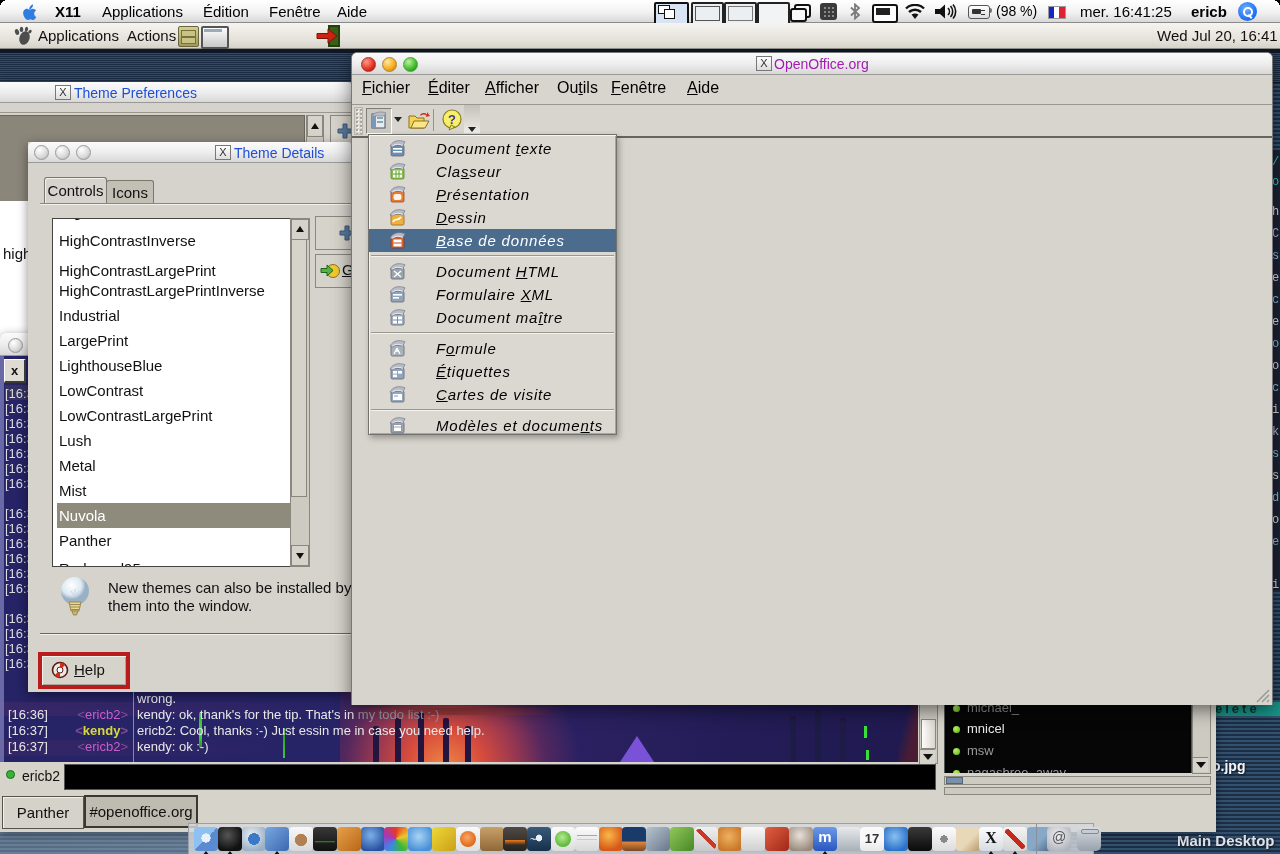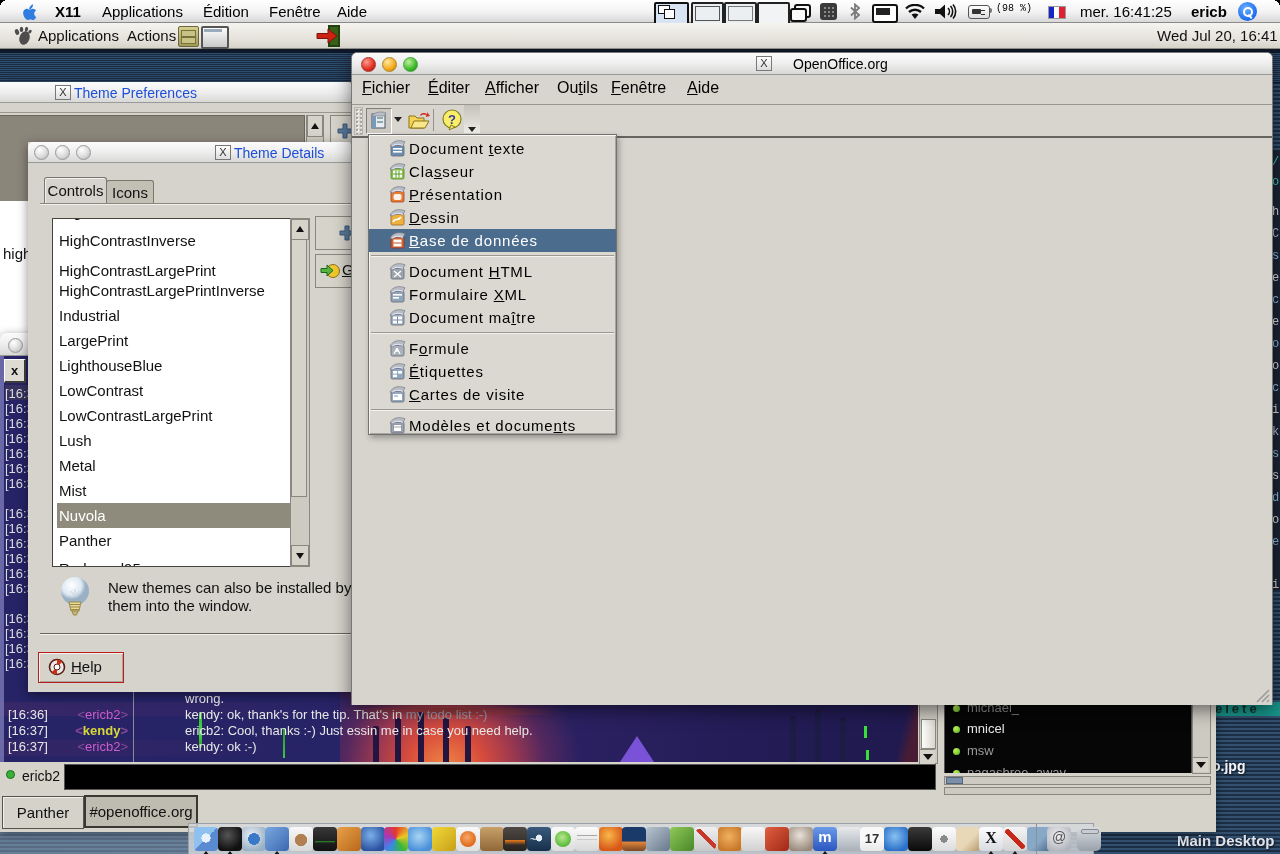--- a/index.html
+++ b/index.html
@@ -27,39 +27,39 @@
 .titletext{position:absolute;top:3px;font-size:14px;color:#1d4ed8;}
 .xicon{position:absolute;top:3px;width:14px;height:13px;background:linear-gradient(#fff,#ddd);
   border:1px solid #777;font-size:11px;color:#333;text-align:center;line-height:13px;}
 .circ{position:absolute;top:3px;width:13px;height:13px;border-radius:50%;}
 #ooo{left:351px;top:52px;width:920px;height:651px;background:#d7d4cd;
   border:1px solid #777;border-radius:6px 6px 0 0;box-shadow:0 5px 18px rgba(0,0,0,0.5);}
 .oomenu{position:absolute;top:4px;font-size:16px;color:#000;}
 #oomenu-dd{left:16px;top:81px;width:249px;height:301px;background:#dbd8d1;
   border:1px solid #72726e;box-shadow:inset 1px 1px 0 #f6f5f2,inset -1px -1px 0 #a8a5a0,2px 3px 6px rgba(0,0,0,0.3);
   padding-top:2px;box-sizing:border-box;}
-.ddrow{position:relative;height:23px;font-size:15px;letter-spacing:0.8px;color:#000;line-height:23px;padding-left:40px;white-space:nowrap;}
+.ddrow{position:relative;height:23px;font-size:15px;letter-spacing:0.8px;color:#000;line-height:23px;padding-left:67px;white-space:nowrap;font-style:italic;}
 .ddrow.sel{background:#4c6c8e;color:#fff;}
 .ddsep{height:8px;position:relative;}
 .ddsep:before{content:"";position:absolute;left:2px;right:2px;top:3px;height:1px;background:#9a978e;}
 .ddsep:after{content:"";position:absolute;left:2px;right:2px;top:4px;height:1px;background:#f4f2ee;}
 .ddico{position:absolute;left:20px;top:3px;width:17px;height:17px;font-size:0;}
 #tprefs{left:0;top:82px;width:352px;height:560px;}
 #tdetails{left:28px;top:142px;width:324px;height:550px;}
 .tl{position:absolute;left:4px;height:25px;line-height:25px;font-size:15px;color:#111;white-space:nowrap;padding-left:2px;right:0;}
 .tl.sel{background:#8e8b7d;color:#fff;}
 .sbbtn{position:absolute;left:0;width:16px;height:19px;background:#d6d3ca;border:1px solid #8a877e;}
 #xchat{left:0;top:333px;width:1216px;height:499px;background:#d6d3ca;border-radius:6px 0 0 0;box-shadow:0 2px 10px rgba(0,0,0,0.4);}
 .pilr{position:absolute;width:6px;background:#241440;border-radius:2px 2px 0 0;box-shadow:0 -2px 0 #241440;}
 .irct{position:absolute;left:5px;width:24px;overflow:hidden;font-size:13px;color:#ddd;white-space:nowrap;}
 .ircline{position:absolute;left:0;width:918px;height:15px;font-size:13px;color:#e8e8e8;white-space:nowrap;}
 .ircline .ts{position:absolute;left:8px;}
 .ircline .nick{position:absolute;left:0;width:128px;text-align:right;color:#cc5ccc;}
 .ircline .nick i{font-style:normal;color:#8a4898;}
-.ircline .msg{position:absolute;margin-left:48px;}
+.ircline .msg{position:absolute;}
 .unick{position:absolute;left:8px;font-size:13px;white-space:nowrap;}
 .udot{display:inline-block;width:7px;height:7px;border-radius:50%;background:radial-gradient(circle at 35% 30%,#baf05a,#5ab41e);margin-right:7px;}
 #rsliver{left:1271px;top:150px;width:9px;height:440px;background:#1b2234;overflow:hidden;}
 .rsl{position:absolute;left:1px;font-size:12px;font-family:"Liberation Mono",monospace;}
 #deletelbl{left:1211px;top:702px;width:69px;height:14px;background:#17958a;color:#10302a;
   font-size:13px;font-weight:bold;letter-spacing:3px;line-height:14px;padding-left:4px;box-sizing:border-box;overflow:hidden;}
 #ojpg{left:1212px;top:758px;font-size:14px;font-weight:bold;color:#f4f4f8;text-shadow:1px 1px 2px #101820;}
 #maindesk{left:1177px;top:832px;font-size:15px;font-weight:bold;color:#dfe2ea;text-shadow:1px 1px 2px #101820;white-space:nowrap;}
 #dock{left:188px;top:823px;width:904px;height:31px;background:rgba(214,216,220,0.82);
   border-top:1px solid #9aa0a8;border-left:1px solid #9aa0a8;border-right:1px solid #9aa0a8;}
@@ -288,38 +288,38 @@
         </defs>
       <path d="M10 27 L22 27 L20 36 L12 36 Z" fill="#e8d898" stroke="#9a8a48" stroke-width="1"></path>
       <path d="M11 29.5 h10 M11 32 h10 M12 34.5 h8" stroke="#9a8a48" stroke-width="1"></path>
       <path d="M13 36 L19 36 L17.5 40 L14.5 40 Z" fill="#c8b878" stroke="#9a8a48" stroke-width="1"></path>
       <path d="M16 22 L12 16 M16 22 L20 16 M16 22 L16 14" stroke="#c8d4e0" stroke-width="1"></path>
     </svg>
     <div class="abs" style="left:80px;top:437px;font-size:15px;color:#111;line-height:18px;white-space:nowrap;">New themes can also be installed by dragging<br>them into the window.</div>
     <div class="abs" style="left:12px;top:491px;width:330px;height:1px;background:#6a675e;"></div>
     <div class="abs" style="left:12px;top:492px;width:330px;height:1px;background:#f2f0ea;"></div>
 
-    <div class="abs" style="left:10px;top:510px;width:84px;height:29px;background:#d6d3ca;border:1px solid #b91c1c;box-shadow:inset 1px 1px 0 #f4f2ec,inset -1px -1px 0 #a8a59c;">
+    <div class="abs" style="left:10px;top:510px;width:84px;height:29px;background:#d6d3ca;border:4px solid #b91c1c;box-shadow:inset 1px 1px 0 #f4f2ec,inset -1px -1px 0 #a8a59c;">
       <svg class="abs" style="left:9px;top:5px" width="18" height="18" viewBox="0 0 18 18">
         <circle cx="9" cy="9" r="7.5" fill="#e8e8e8" stroke="#5a1a10" stroke-width="1.6"></circle>
         <circle cx="9" cy="9" r="3" fill="#fff" stroke="#5a1a10" stroke-width="1"></circle>
         <path d="M9 1.5 A7.5 7.5 0 0 1 14.3 3.7 L11.1 6.9 A3 3 0 0 0 9 6 Z" fill="#cc3018"></path>
         <path d="M9 16.5 A7.5 7.5 0 0 1 3.7 14.3 L6.9 11.1 A3 3 0 0 0 9 12 Z" fill="#cc3018"></path>
       </svg>
       <div class="abs" style="left:32px;top:5px;font-size:15px;color:#111;"><u>H</u>elp</div>
     </div>
   </div>
 
   <div id="ooo" class="abs">
     <div class="mactitle" style="height:21px;"></div>
     <div class="circ" style="left:9px;top:4px;background:radial-gradient(circle at 35% 30%,#ff9a8a,#e03020 60%,#901008);border:1px solid #a33;"></div>
     <div class="circ" style="left:30px;top:4px;background:radial-gradient(circle at 35% 30%,#ffe9a0,#f5a818 60%,#b06c00);border:1px solid #a83;"></div>
     <div class="circ" style="left:51px;top:4px;background:radial-gradient(circle at 35% 30%,#c0f0a0,#3fba28 60%,#1c7008);border:1px solid #4a4;"></div>
     <div class="xicon" style="left:404px;top:3px;">X</div>
-    <div class="titletext" style="left:441px;color:#000000;">OpenOffice.org</div>
+    <div class="titletext" style="left:422px;color:#a21caf;">OpenOffice.org</div>
 
     <div class="abs" style="left:0;top:22px;width:920px;height:29px;background:#d8d5ce;border-bottom:1px solid #9a978e;">
       <div class="oomenu" style="left:10px;"><u>F</u>ichier</div>
       <div class="oomenu" style="left:76px;"><u>É</u>diter</div>
       <div class="oomenu" style="left:133px;"><u>A</u>fficher</div>
       <div class="oomenu" style="left:205px;">Ou<u>t</u>ils</div>
       <div class="oomenu" style="left:259px;"><u>F</u>enêtre</div>
       <div class="oomenu" style="left:335px;"><u>A</u>ide</div>
     </div>
 
@@ -566,21 +566,21 @@
     </svg>
     <svg class="abs" style="left:934px;top:3px" width="24" height="17" viewBox="0 0 24 17">
       <path d="M1 6 L6 6 L11 1.5 L11 15.5 L6 11 L1 11 Z" fill="#111"></path>
       <path d="M14 5 A5 5 0 0 1 14 12 M16.5 3 A8 8 0 0 1 16.5 14 M19 1.5 A10.5 10.5 0 0 1 19 15.5" fill="none" stroke="#111" stroke-width="1.6"></path>
     </svg>
     <div class="abs" style="left:968px;top:5px;width:20px;height:12px;border:1px solid #555;border-radius:3px;background:linear-gradient(#fff,#ddd);">
       <div class="abs" style="left:3px;top:3px;width:9px;height:5px;background:#333;border-radius:1px;"></div>
       <div class="abs" style="left:12px;top:4px;width:4px;height:3px;border-top:1px solid #333;border-bottom:1px solid #333;"></div>
     </div>
     <div class="abs" style="left:990px;top:8px;width:2px;height:5px;background:#777;border-radius:0 2px 2px 0;"></div>
-    <div class="mbitem" style="left:996px;font-size:10px;font-family:Liberation Mono, monospace;">(98 %)</div>
+    <div class="mbitem" style="left:996px;font-size:14px;">(98 %)</div>
     <div class="abs" style="left:1048px;top:6px;width:16px;height:11px;border:1px solid #999;">
       <div class="abs" style="left:0;top:0;width:5px;height:11px;background:#1626c8;"></div>
       <div class="abs" style="left:5px;top:0;width:5px;height:11px;background:#fff;"></div>
       <div class="abs" style="left:10px;top:0;width:6px;height:11px;background:#e02030;"></div>
     </div>
     <div class="mbitem" style="left:1080px;">mer. 16:41:25</div>
     <div class="mbitem" style="left:1191px;font-weight:bold;">ericb</div>
     <div class="abs" style="left:1238px;top:2px;width:19px;height:19px;border-radius:50%;background:radial-gradient(circle at 40% 35%,#6db0ff,#1a6af0 70%);">
       <div class="abs" style="left:5px;top:5px;width:6px;height:6px;border:2px solid #fff;border-radius:50%;"></div>
       <div class="abs" style="left:11px;top:12px;width:2px;height:5px;background:#fff;transform:rotate(-45deg);"></div>

